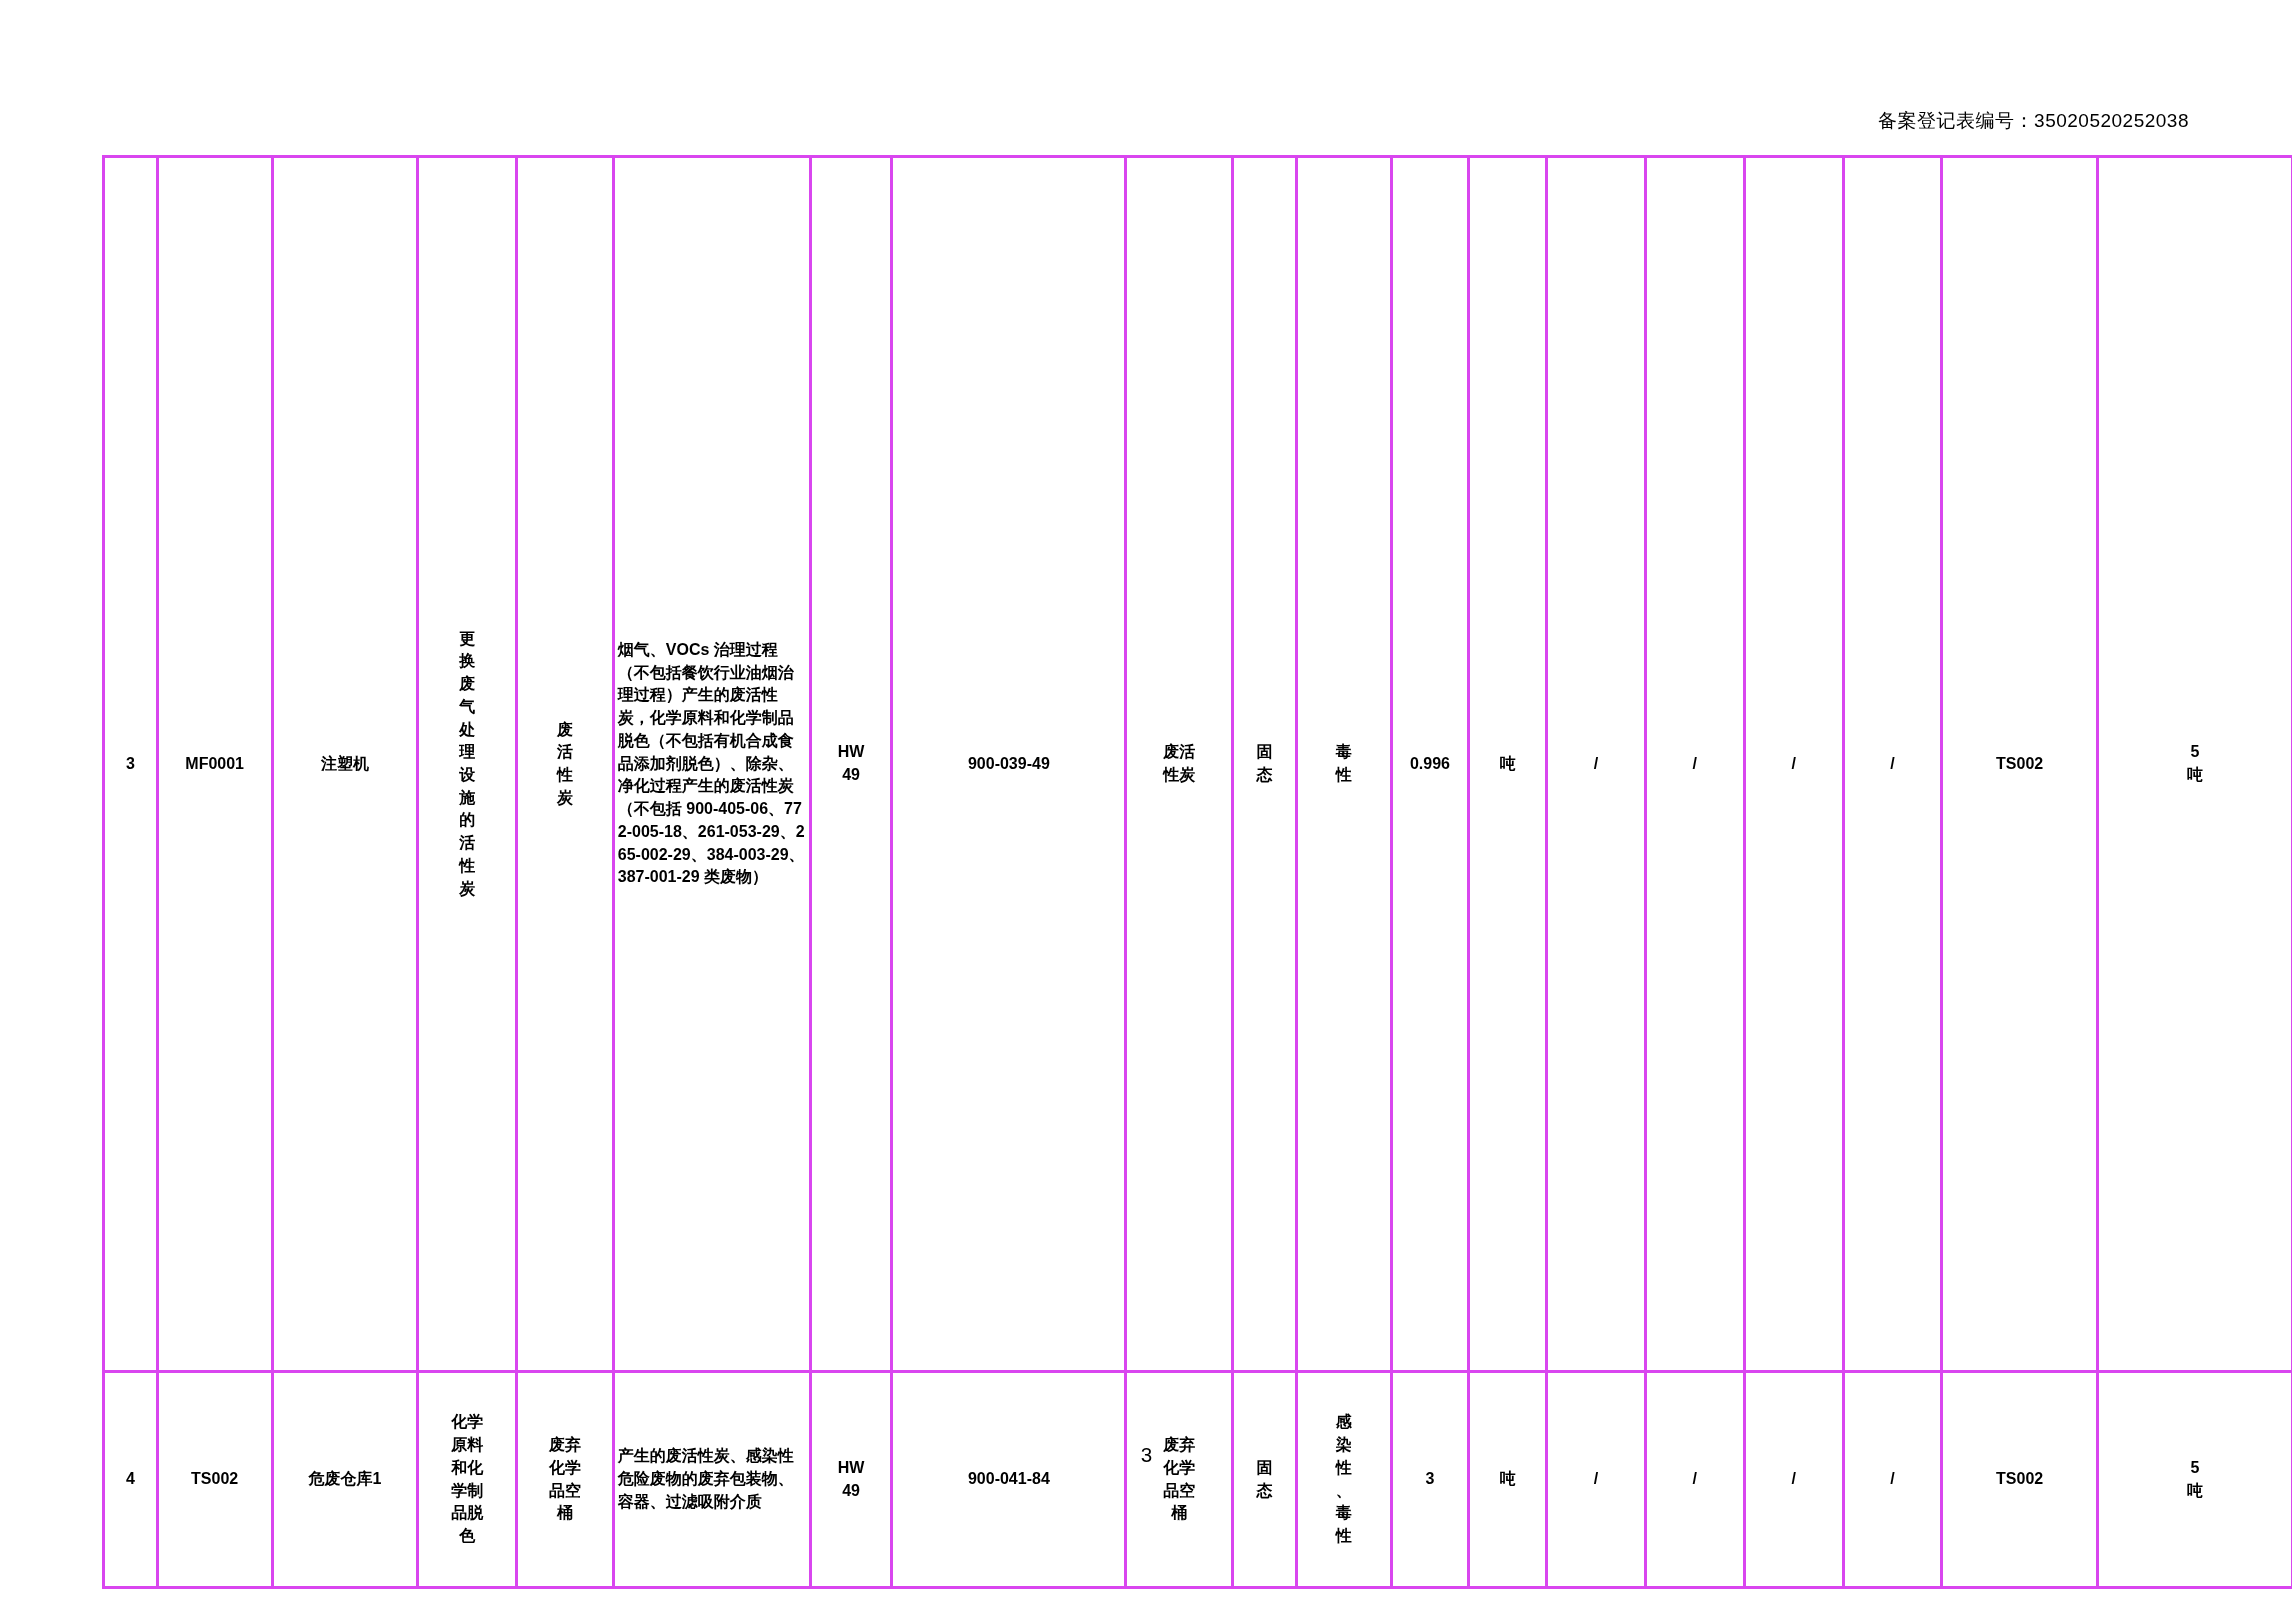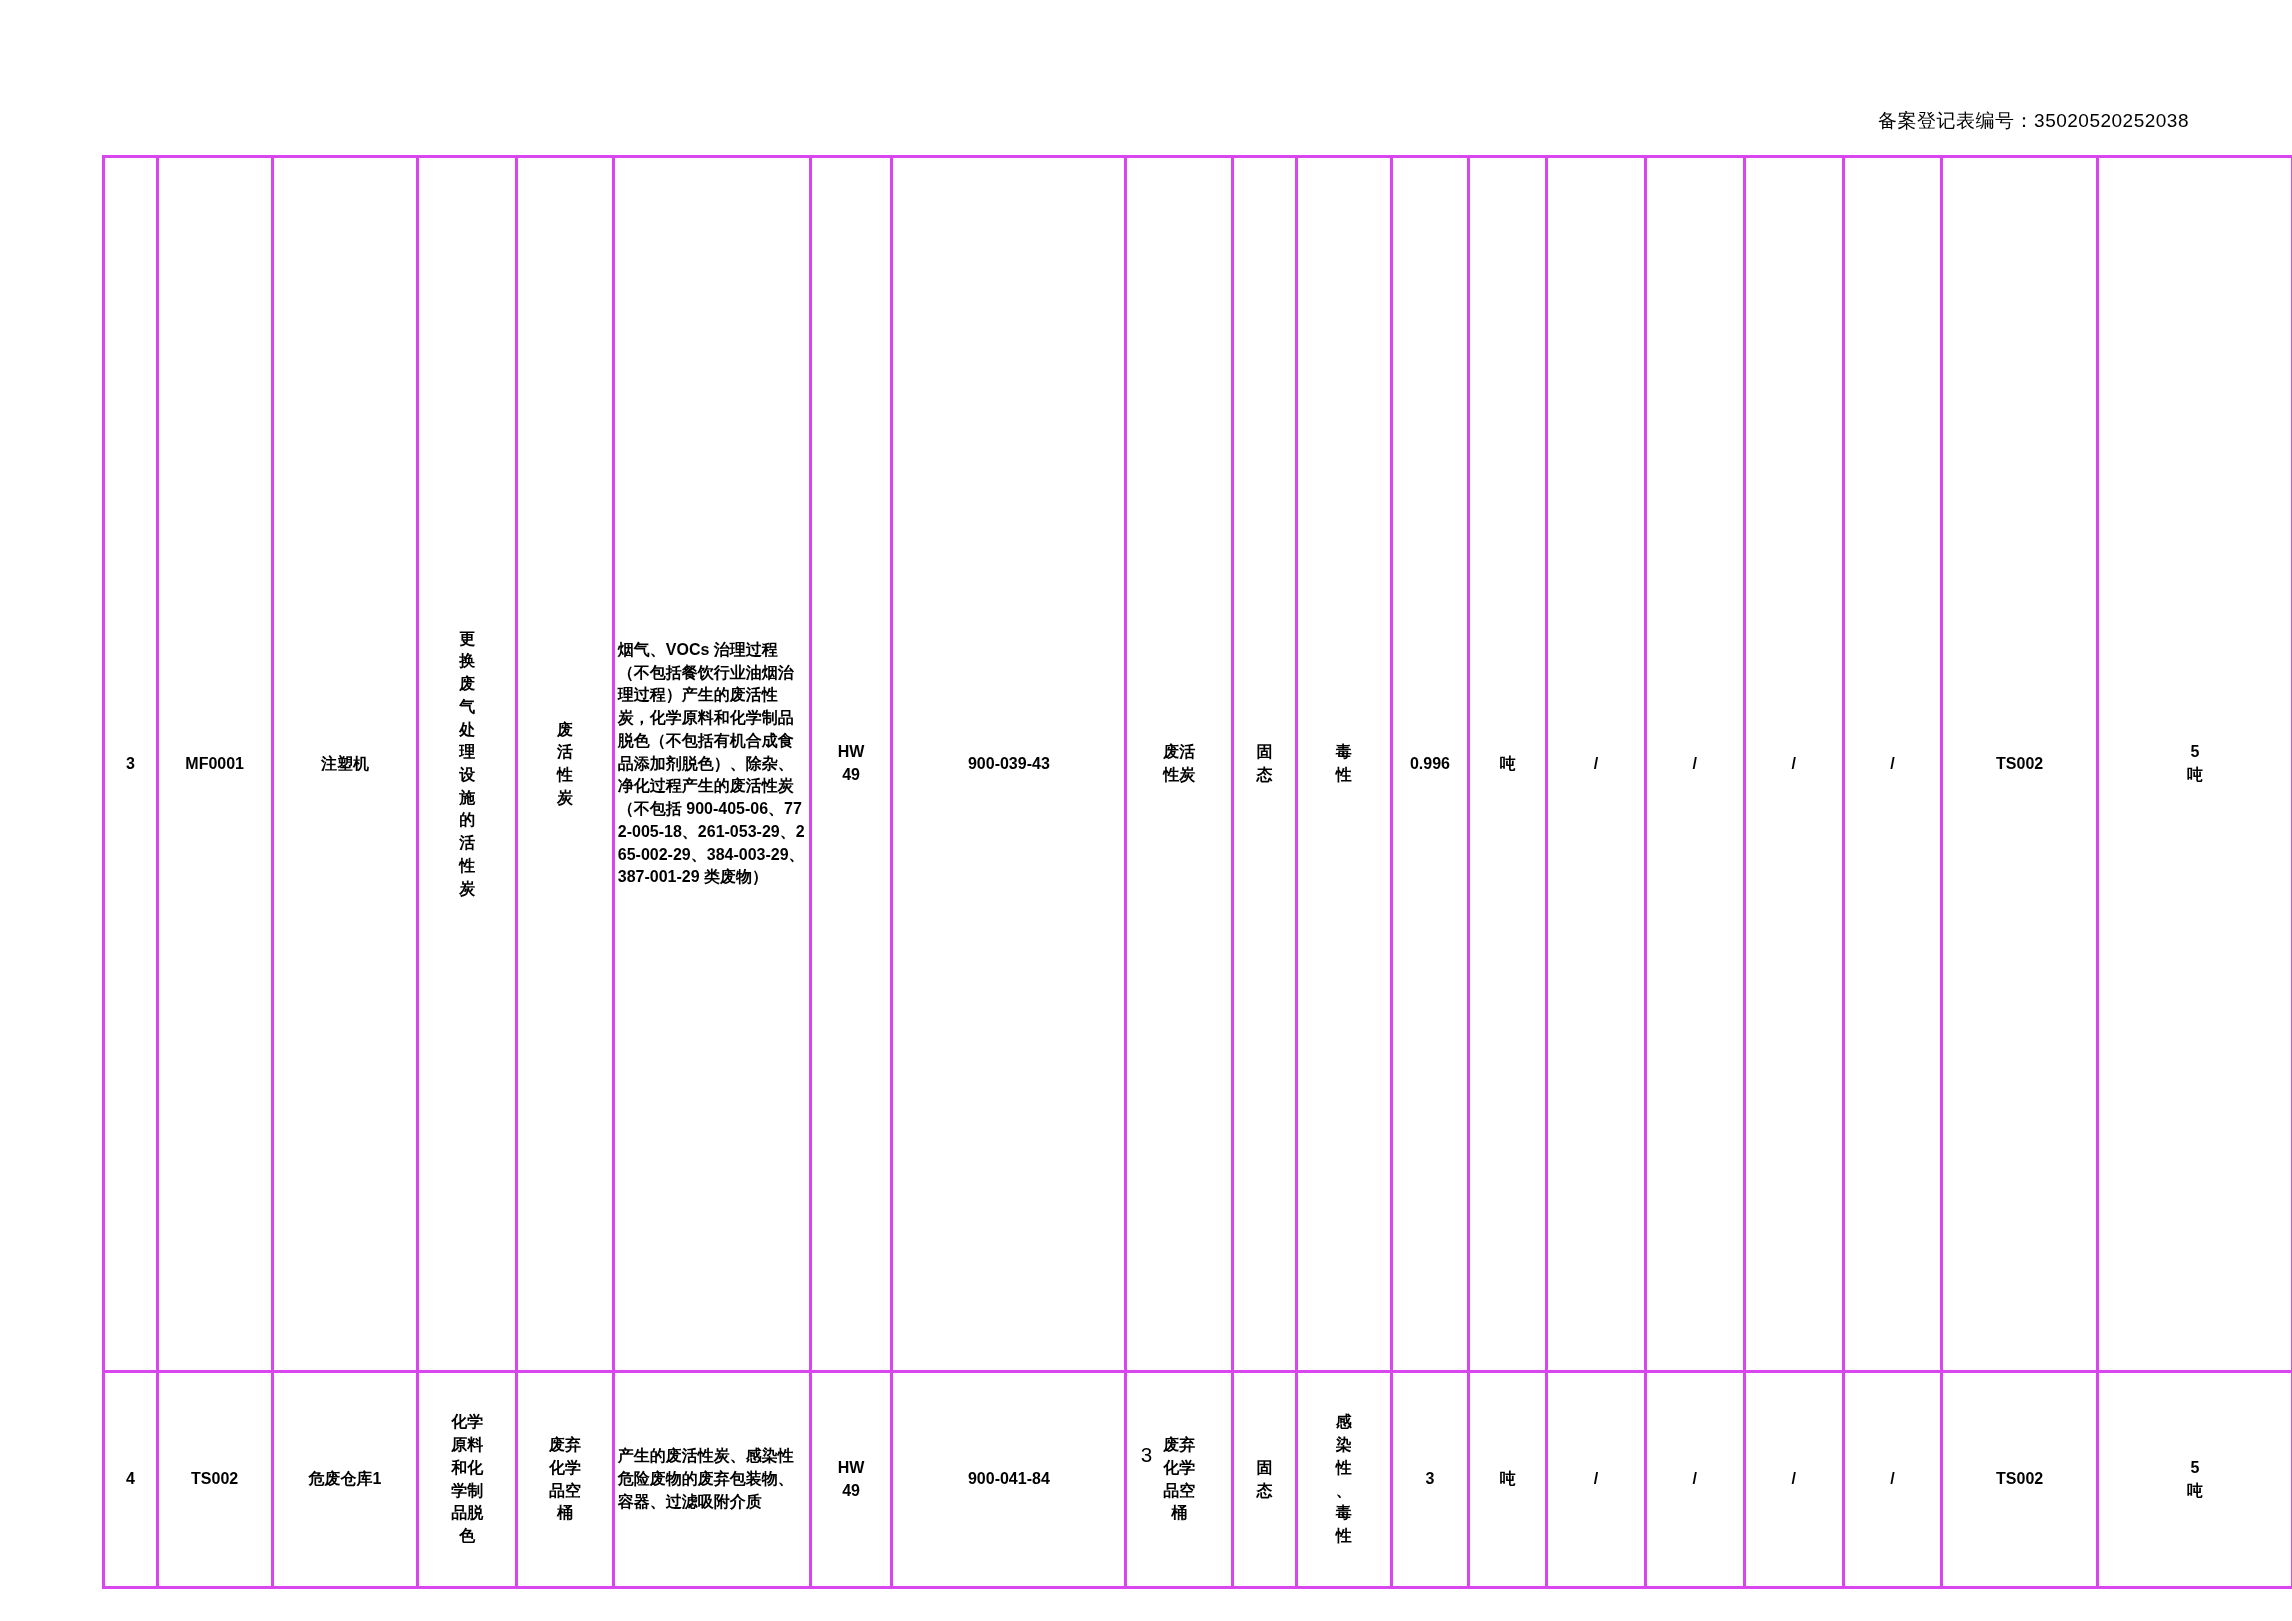--- a/index.html
+++ b/index.html
@@ -108,21 +108,21 @@
           </td>
           <td class="name">
             <span class="v-col" style="width:27.4px;">废活性炭</span>
           </td>
           <td class="desc">
             <span class="desc-inner">烟气、VOCs 治理过程（不包括餐饮行业油烟治理过程）产生的废活性炭，化学原料和化学制品脱色（不包括有机合成食品添加剂脱色）、除杂、净化过程产生的废活性炭（不包括 900-405-06、772-005-18、261-053-29、265-002-29、384-003-29、387-001-29 类废物）</span>
           </td>
           <td class="cat">
             <span class="v-col" style="width:33px;">HW49</span>
           </td>
-          <td class="wcode">900-039-43</td>
+          <td class="wcode">900-039-49</td>
           <td class="form-name">
             <span class="v-col" style="width:47px;">废活性炭</span>
           </td>
           <td class="state">
             <span class="v-col" style="width:23.5px;">固态</span>
           </td>
           <td class="hazard">
             <span class="v-col" style="width:25.5px;">毒性</span>
           </td>
           <td class="qty">

